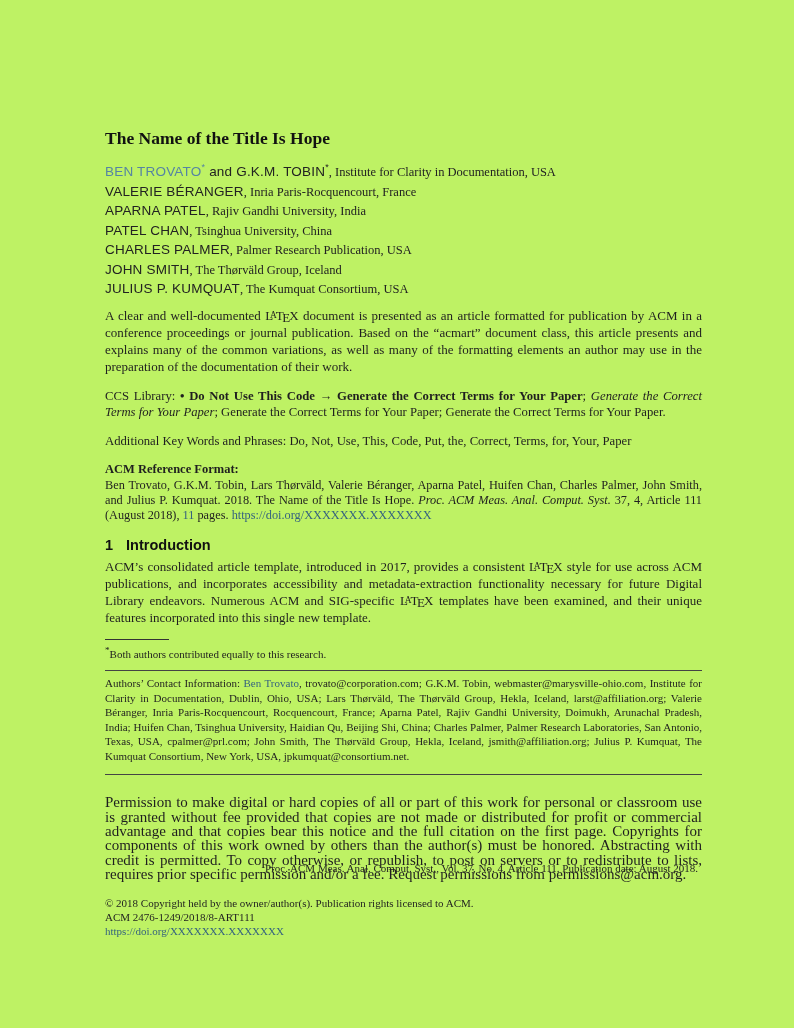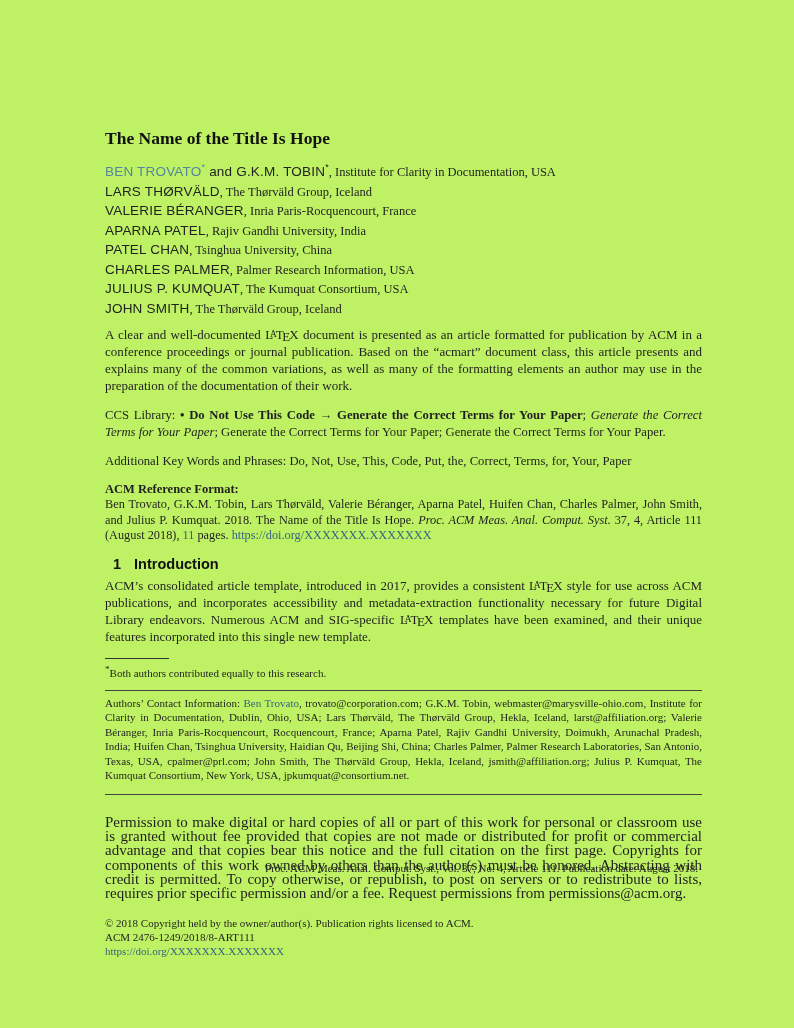--- a/index.html
+++ b/index.html
@@ -39,21 +39,20 @@
   .acmref-head { font-weight: 700; font-size: 12.5px; }
   .italic { font-style: italic; }
   .bold { font-weight: 700; }
   .link { color: #35637f; cursor: pointer; }
   .section-heading {
     margin-top: 13px;
     font-family: "Liberation Sans", sans-serif;
     font-size: 14.5px;
     font-weight: 600;
     color: #111;
-    margin-left: 8px;
   }
   .sec-num { margin-right: 13px; }
   .intro { margin-top: 5px; font-size: 13px; line-height: 17px; text-align: justify; }
   .fnrule { margin-top: 7px; width: 64px; border-top: 1px solid #333; height: 0; }
   .footnote { margin-top: 3px; font-size: 11px; line-height: 14px; }
   .fullrule { margin-top: 10px; border-top: 1.5px solid #444; height: 0; }
   .fullrule.tight { margin-top: 5px; }
   .contact { margin-top: 5px; font-size: 11px; line-height: 14.5px; text-align: justify; }
   .permission { margin-top: 20px; font-size: 15px; line-height: 14.3px; text-align: justify; }
   .small-line { font-size: 11px; line-height: 14px; }
@@ -73,39 +72,36 @@
 
 <div class="page">
 
   <h1 class="title">The Name of the Title Is Hope</h1>
 
   <div>
     <div class="author-row">
       <span class="aname blue">BEN TROVATO</span><sup class="mark aname blue">*</sup><span class="aname"> and </span><span class="aname">G.K.M. TOBIN</span><sup class="mark aname">*</sup><span class="aff">, Institute for Clarity in Documentation, USA</span>
     </div>
     <div class="author-row">
-      <span class="aname">LARS THØRVÄLD</span><span class="aff">, The Thørväld Group, Iceland</span>
-    </div>
-    <div class="author-row">
       <span class="aname">VALERIE BÉRANGER</span><span class="aff">, Inria Paris-Rocquencourt, France</span>
     </div>
     <div class="author-row">
       <span class="aname">APARNA PATEL</span><span class="aff">, Rajiv Gandhi University, India</span>
     </div>
     <div class="author-row">
       <span class="aname">PATEL CHAN</span><span class="aff">, Tsinghua University, China</span>
     </div>
     <div class="author-row">
-      <span class="aname">CHARLES PALMER</span><span class="aff">, Palmer Research Information, USA</span>
+      <span class="aname">CHARLES PALMER</span><span class="aff">, Palmer Research Publication, USA</span>
+    </div>
+    <div class="author-row">
+      <span class="aname">JOHN SMITH</span><span class="aff">, The Thørväld Group, Iceland</span>
     </div>
     <div class="author-row">
       <span class="aname">JULIUS P. KUMQUAT</span><span class="aff">, The Kumquat Consortium, USA</span>
-    </div>
-    <div class="author-row">
-      <span class="aname">JOHN SMITH</span><span class="aff">, The Thørväld Group, Iceland</span>
     </div>
   </div>
 
   <p class="abstract"><span>A clear and well-documented </span><span><span>L</span><span class="lx-a">A</span><span>T</span><span class="lx-e">E</span><span>X</span></span><span> document is presented as an article formatted for publication by ACM in a conference proceedings or journal publication. Based on the “acmart” document class, this article presents and explains many of the common variations, as well as many of the formatting elements an author may use in the preparation of the documentation of their work.</span></p>
 
   <p class="ccs"><span>CCS Library: </span><span class="bold">• Do Not Use This Code → Generate the Correct Terms for Your Paper</span><span>; </span><span class="italic">Generate the Correct Terms for Your Paper</span><span>; Generate the Correct Terms for Your Paper; Generate the Correct Terms for Your Paper.</span></p>
 
   <p class="keywords">Additional Key Words and Phrases: Do, Not, Use, This, Code, Put, the, Correct, Terms, for, Your, Paper</p>
 
   <div class="acmref">

